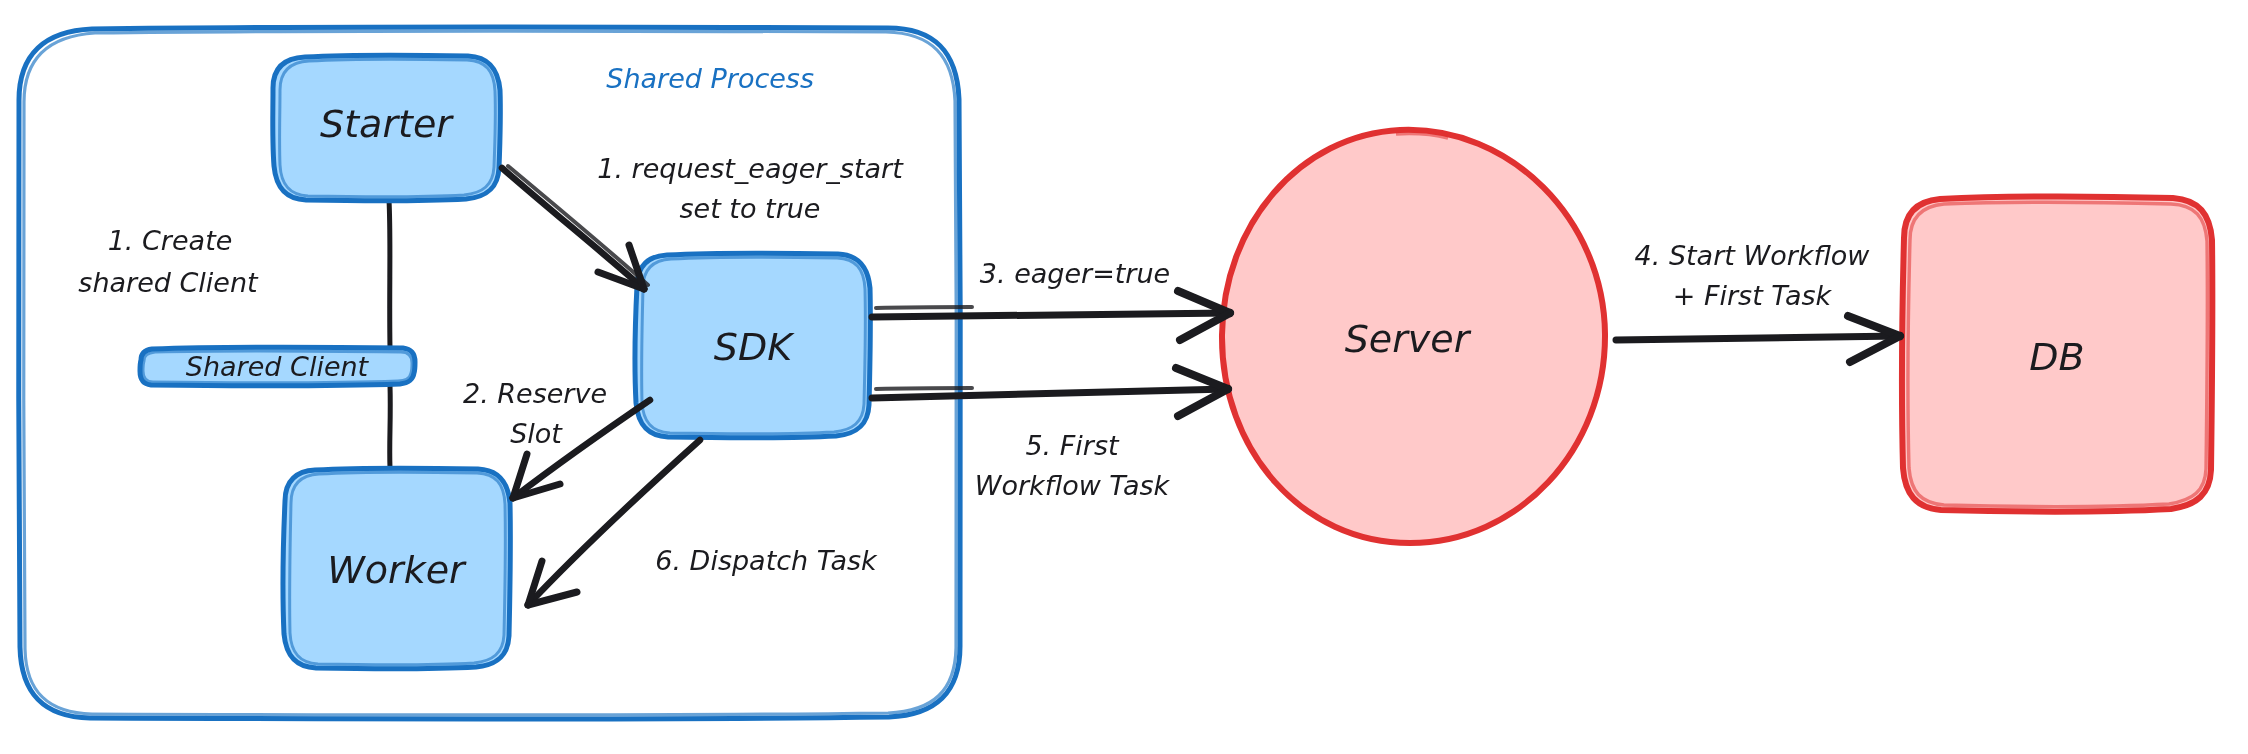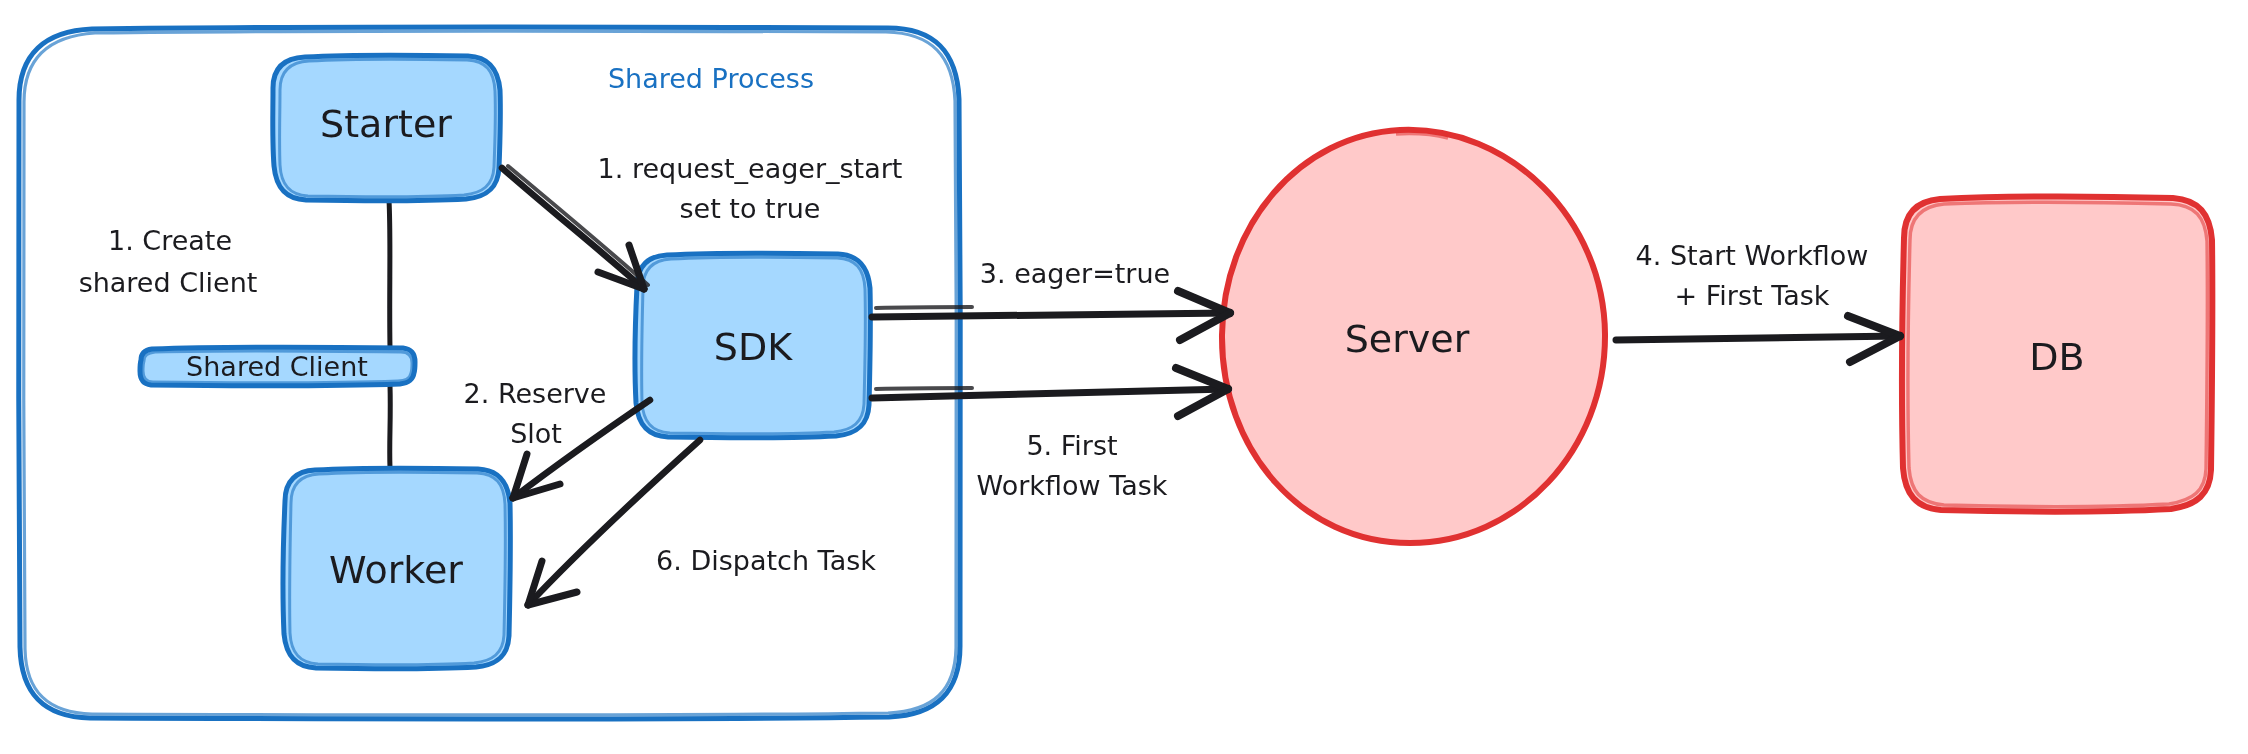--- a/index.html
+++ b/index.html
@@ -10,20 +10,21 @@
   }
   body {
     font-family: "DejaVu Sans", sans-serif;
   }
   #canvas {
     position: relative;
     width: 2248px;
     height: 754px;
     background: #ffffff;
     overflow: hidden;
+    font-style: italic;
   }
   #diagram-svg {
     position: absolute;
     left: 0;
     top: 0;
     width: 2248px;
     height: 754px;
   }
   .hand-text {
     font-family: "DejaVu Sans", sans-serif;

